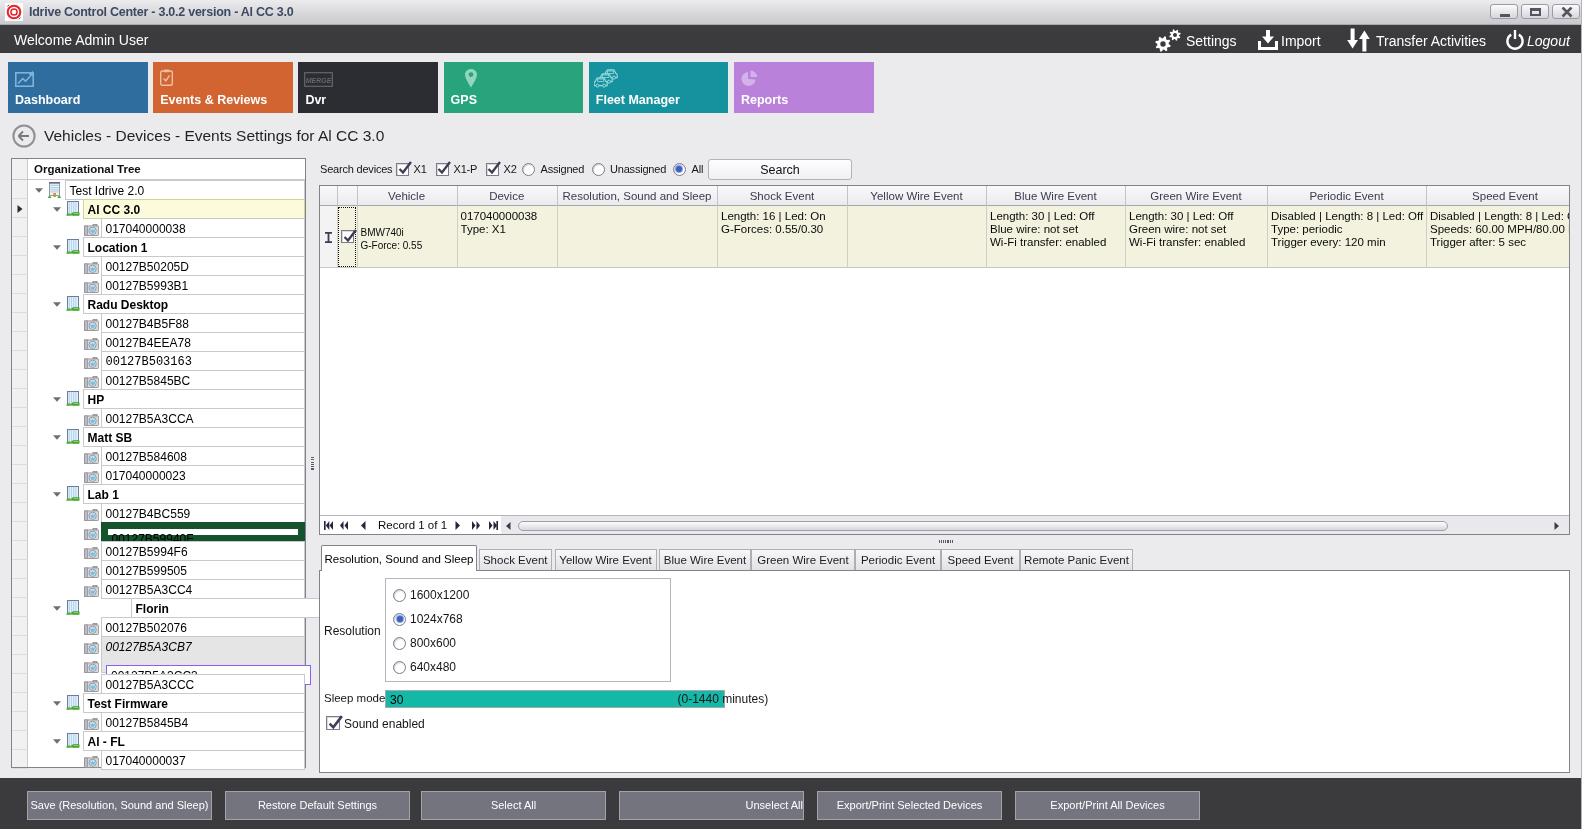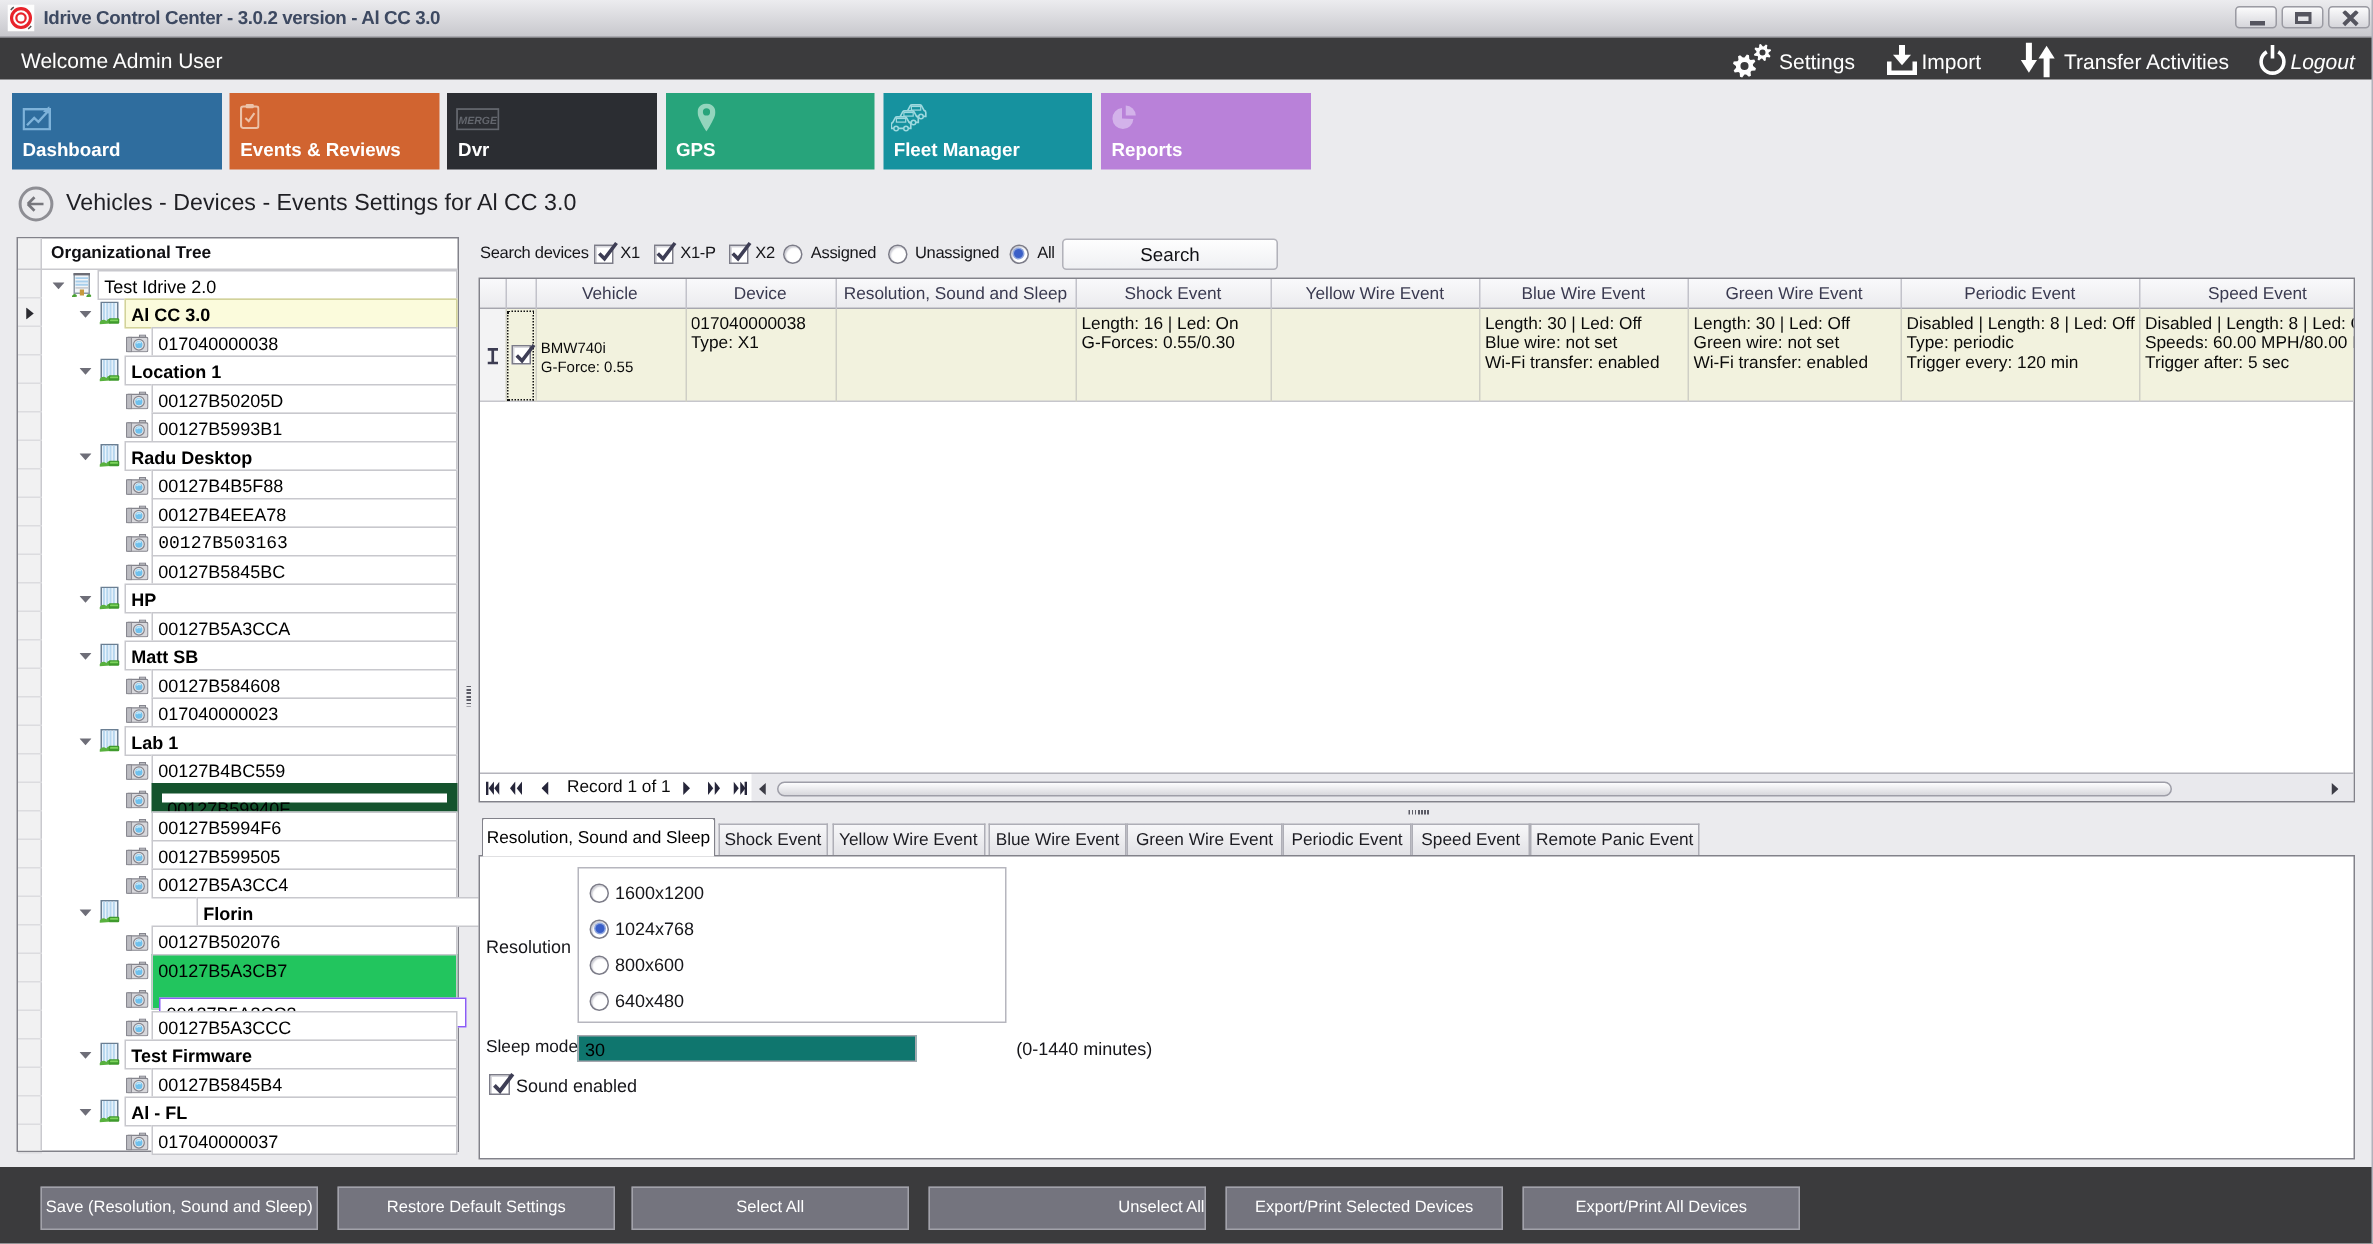--- a/index.html
+++ b/index.html
@@ -432,21 +432,21 @@
     </div>
 <div class="abs" style="left:0;top:495.0px;width:16px;height:1px;background:#dcdcdf;"></div>
 <div class="abs" style="left:71.5px;top:480.5px;"><svg width="15" height="12" viewBox="0 0 15 12">
 <rect x="9" y="0.3" width="4" height="2.4" fill="#babbc0" stroke="#85858d" stroke-width="0.7"></rect>
 <rect x="0.4" y="1.9" width="14.2" height="9.6" rx="1" fill="#d8d8dc" stroke="#85858d" stroke-width="0.8"></rect>
 <rect x="0.4" y="1.9" width="3.2" height="9.6" fill="#bcbcc2" stroke="#85858d" stroke-width="0.6"></rect>
 <circle cx="8.6" cy="6.8" r="3.6" fill="#e8e8ea" stroke="#85858d" stroke-width="0.8"></circle>
 <circle cx="8.6" cy="6.8" r="2.4" fill="#6fc0ec"></circle>
 <path d="M7,6 a2.2,2.2 0 0 1 3,-0.4" stroke="#bfe6fa" stroke-width="1" fill="none"></path>
 </svg></div>
-<div class="abs" style="left:88.5px;top:476.5px;width:204.5px;height:37px;background:#22c55e;border:1px solid #c8c8cd;">
+<div class="abs" style="left:88.5px;top:476.5px;width:204.5px;height:37px;background:#e5e5e5;border:1px solid #c8c8cd;font-style:italic;">
       <div class="tx" style="left:4px;top:3px;font-size:12px;font-weight:normal;color:#000;">00127B5A3CB7</div>
     </div>
 <div class="abs" style="left:0;top:514.0px;width:16px;height:1px;background:#dcdcdf;"></div>
 <div class="abs" style="left:71.5px;top:499.5px;"><svg width="15" height="12" viewBox="0 0 15 12">
 <rect x="9" y="0.3" width="4" height="2.4" fill="#babbc0" stroke="#85858d" stroke-width="0.7"></rect>
 <rect x="0.4" y="1.9" width="14.2" height="9.6" rx="1" fill="#d8d8dc" stroke="#85858d" stroke-width="0.8"></rect>
 <rect x="0.4" y="1.9" width="3.2" height="9.6" fill="#bcbcc2" stroke="#85858d" stroke-width="0.6"></rect>
 <circle cx="8.6" cy="6.8" r="3.6" fill="#e8e8ea" stroke="#85858d" stroke-width="0.8"></circle>
 <circle cx="8.6" cy="6.8" r="2.4" fill="#6fc0ec"></circle>
 <path d="M7,6 a2.2,2.2 0 0 1 3,-0.4" stroke="#bfe6fa" stroke-width="1" fill="none"></path>
@@ -644,21 +644,21 @@
 <div class="abs" style="left:393px;top:589px;width:13px;height:13px;border-radius:50%;background:#fff;border:1px solid #7c7c88;box-shadow:inset 1px 1px 1px #cfcfd6;"></div>
 <div class="tx" style="left:410px;top:588px;font-size:12px;color:#16161a;">1600x1200</div>
 <div class="abs" style="left:393px;top:612.5px;width:13px;height:13px;border-radius:50%;background:#fff;border:1px solid #7c7c88;box-shadow:inset 1px 1px 1px #cfcfd6;"></div>
 <div class="abs" style="left:396.5px;top:616.0px;width:6px;height:6px;border-radius:50%;background:#3a5fc8;box-shadow:0 0 0 1px #8fa6dd;"></div>
 <div class="tx" style="left:410px;top:611.5px;font-size:12px;color:#16161a;">1024x768</div>
 <div class="abs" style="left:393px;top:636.7px;width:13px;height:13px;border-radius:50%;background:#fff;border:1px solid #7c7c88;box-shadow:inset 1px 1px 1px #cfcfd6;"></div>
 <div class="tx" style="left:410px;top:635.7px;font-size:12px;color:#16161a;">800x600</div>
 <div class="abs" style="left:393px;top:661px;width:13px;height:13px;border-radius:50%;background:#fff;border:1px solid #7c7c88;box-shadow:inset 1px 1px 1px #cfcfd6;"></div>
 <div class="tx" style="left:410px;top:660px;font-size:12px;color:#16161a;">640x480</div>
 <div class="tx" style="left:324px;top:692px;font-size:11.5px;color:#16161a;">Sleep mode</div>
-<div class="abs" style="left:385px;top:689.5px;width:226px;height:18.5px;border:1px solid #a6a6ae;background:#0f766e;">
+<div class="abs" style="left:385px;top:689.5px;width:340px;height:18.5px;border:1px solid #a6a6ae;background:#14b8a6;">
     <div class="tx" style="left:4px;top:2.5px;font-size:12px;color:#000;">30</div>
   </div>
 <div class="tx" style="left:677.5px;top:692px;font-size:12px;color:#16161a;">(0-1440 minutes)</div>
 <div class="abs" style="left:326px;top:716px;width:14px;height:14px;background:#fff;border:1px solid #7c7c88;box-shadow:inset 1px 1px 0 #d8d8de;"></div>
 <svg class="abs" style="left:327.5px;top:713.5px" width="16" height="16" viewBox="0 0 15 15">
     <path d="M1.5,9 L5,12.5 L13,2" stroke="#3e3e55" stroke-width="2.4" fill="none"></path>
   </svg>
 <div class="tx" style="left:344px;top:717px;font-size:12px;color:#16161a;">Sound enabled</div>
 <div class="abs" style="left:0;top:778px;width:1582px;height:51px;background:#3b3b3d;"></div>
 <div class="abs" style="left:27px;top:790.5px;width:185px;height:29px;background:#74747e;border:1px solid #a2a2aa;text-align:center;font-size:11px;color:#fff;line-height:27px;white-space:nowrap;">Save (Resolution, Sound and Sleep)</div>

